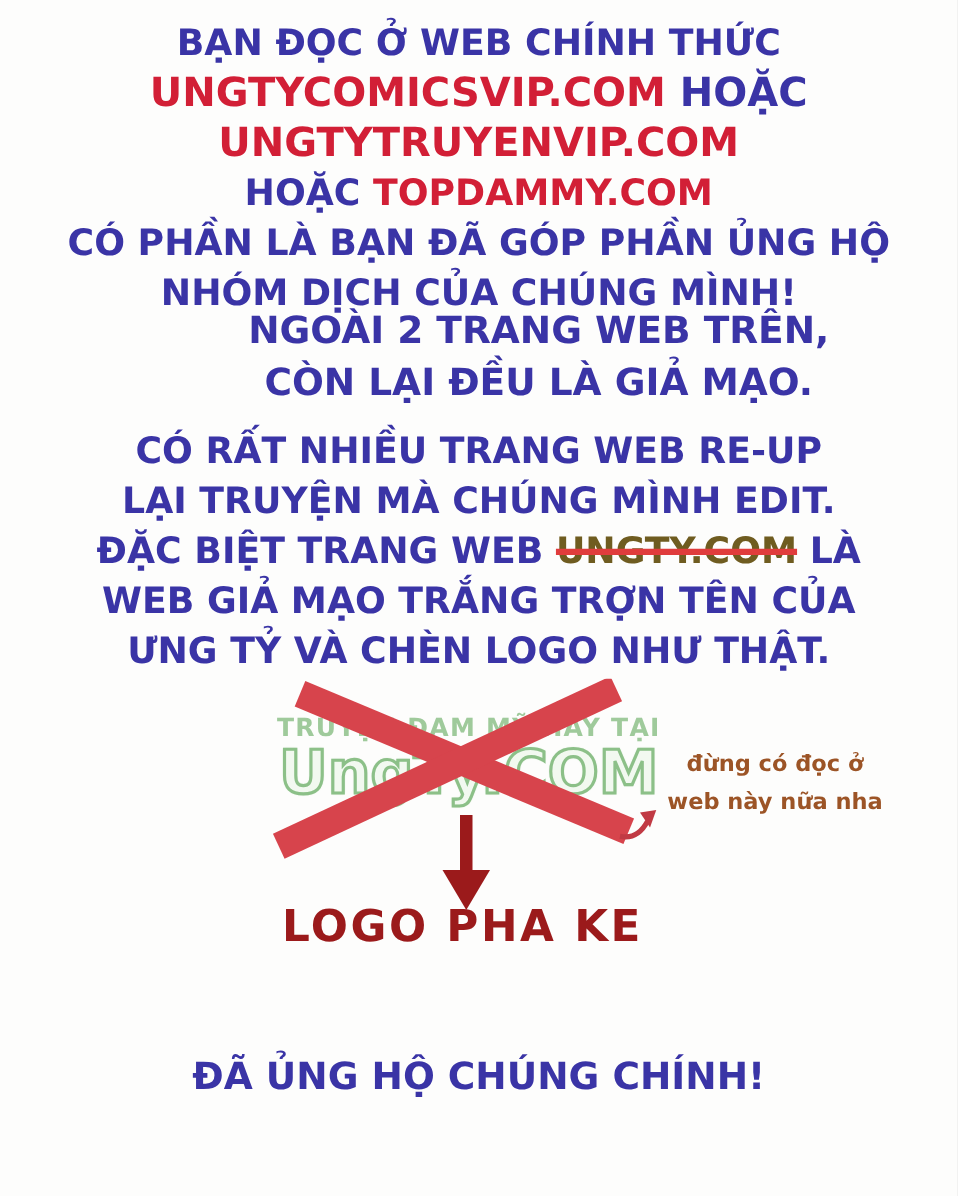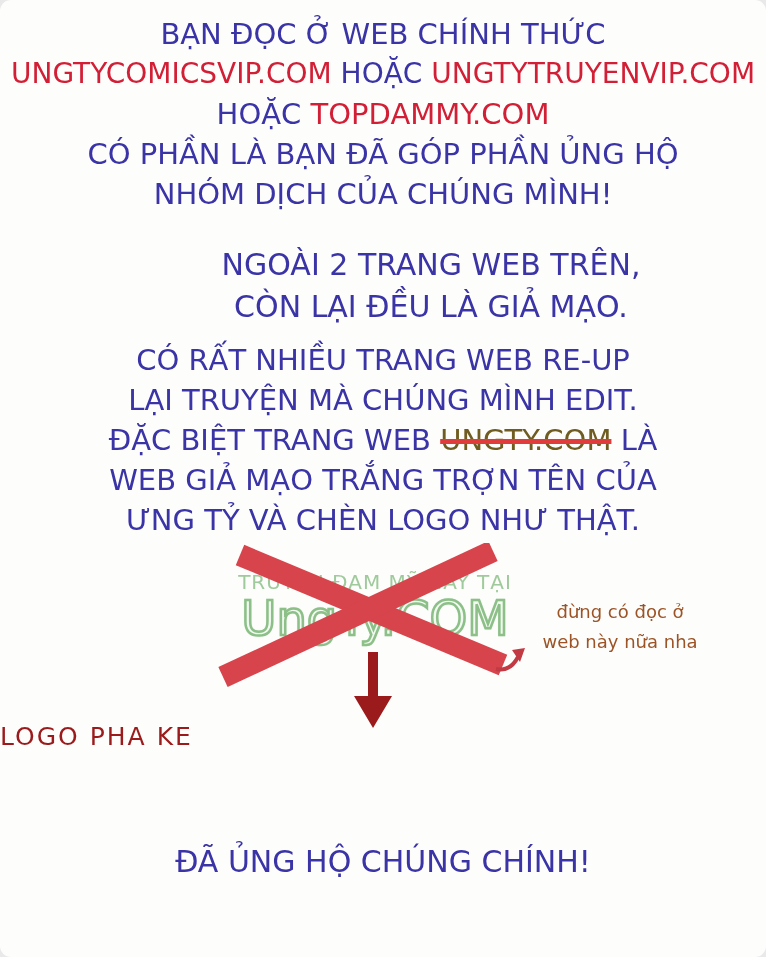--- a/index.html
+++ b/index.html
@@ -4,31 +4,30 @@
 <style>
   html, body { margin: 0; padding: 0; background: #e9e9e9; }
   .page {
     position: relative;
     width: 766px;
     height: 957px;
     margin: 0 auto;
     background: var(--pageBg, #fdfdfc);
     overflow: hidden;
     font-family: "DejaVu Sans", sans-serif;
-    font-weight: 400;
-    border-radius: 11px;
+    font-weight: 700;
   }
   .para {
     position: absolute;
     left: 0;
     width: 766px;
     text-align: center;
   }
   .p1 { top: 14px;  color: var(--blue, #3a34a6); font-size: 29px; line-height: 40px; }
-  .p1 .line-sites { font-size: 28px; }
+  .p1 .line-sites { font-size: 32px; }
   .p2 { top: 244px; color: var(--blue, #3a34a6); font-size: 30px; line-height: 42px; margin-left: 48px; }
   .p3 { top: 340px; color: var(--blue, #3a34a6); font-size: 29px; line-height: 40px; }
   .p4 { top: 840px; color: var(--blue, #3a34a6); font-size: 30px; line-height: 43px; }
   .red  { color: var(--red, #d21f36); }
   .fake-site {
     color: var(--olive, #6f5c20);
     text-decoration: line-through;
     text-decoration-color: var(--strikeRed, #e03c3c);
     text-decoration-thickness: 5px;
   }
@@ -55,22 +54,23 @@
     left: 508px; top: 597px; width: 224px;
     text-align: center;
     color: var(--brown, #9c5426);
     font-size: 18px;
     line-height: 30px;
   }
   .down-arrow-svg { position: absolute; left: 347px; top: 648px; }
   .logo-label {
     position: absolute;
     top: 722px; left: 0; width: 740px;
+    text-align: center;
     color: var(--darkRed, #9b1a1b);
-    font-size: 25px;
+    font-size: 35px;
     letter-spacing: 2px;
   }
 </style>
 </head>
 <body>
 
 <div class="page">
 
   <div class="para p1">
     <div>BẠN ĐỌC Ở WEB CHÍNH THỨC</div>

